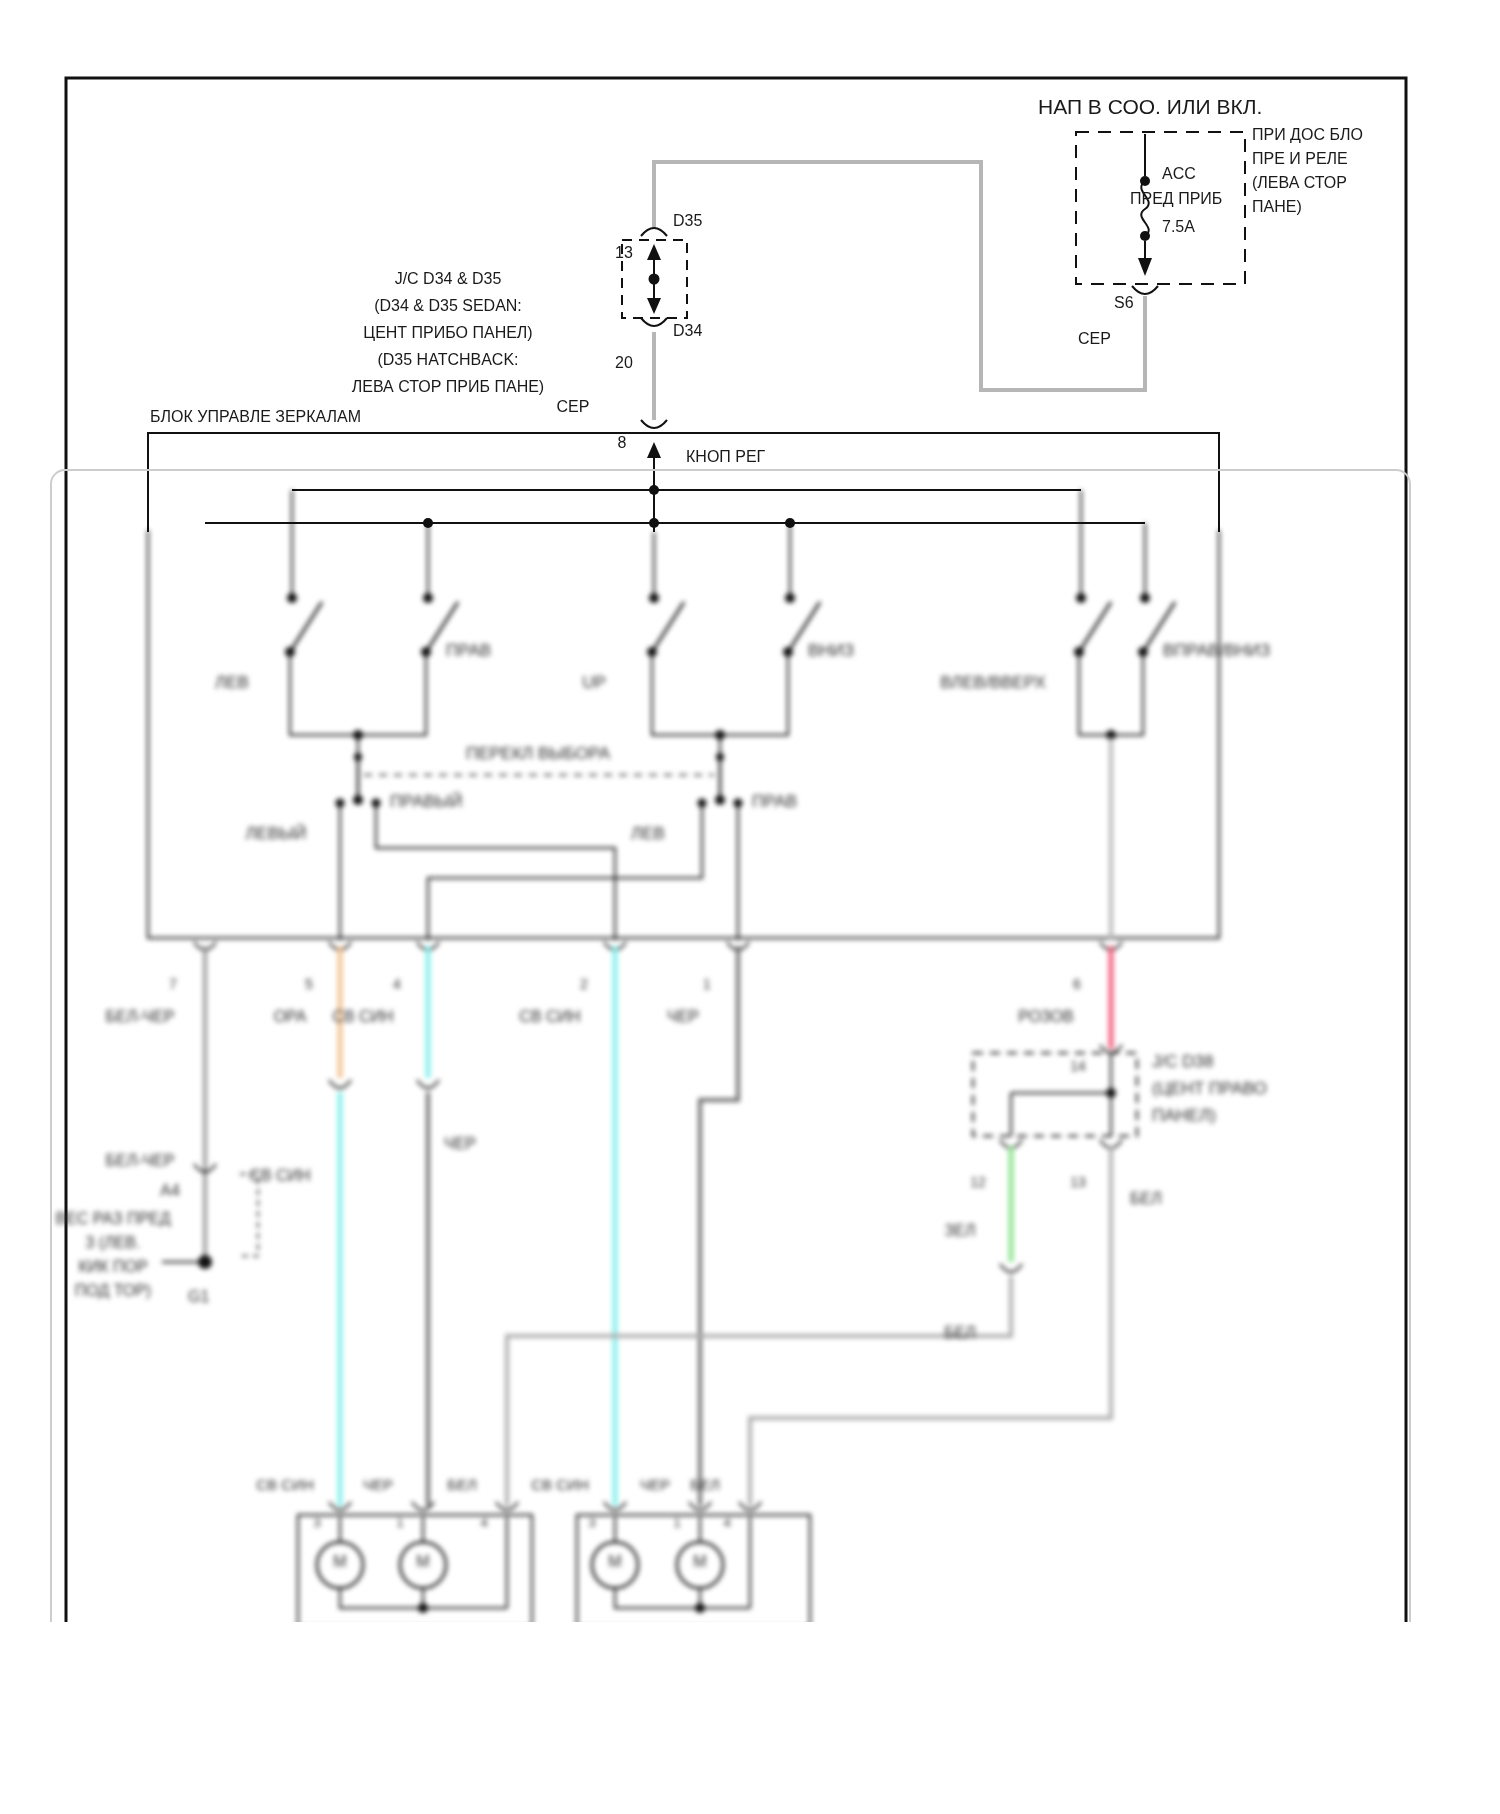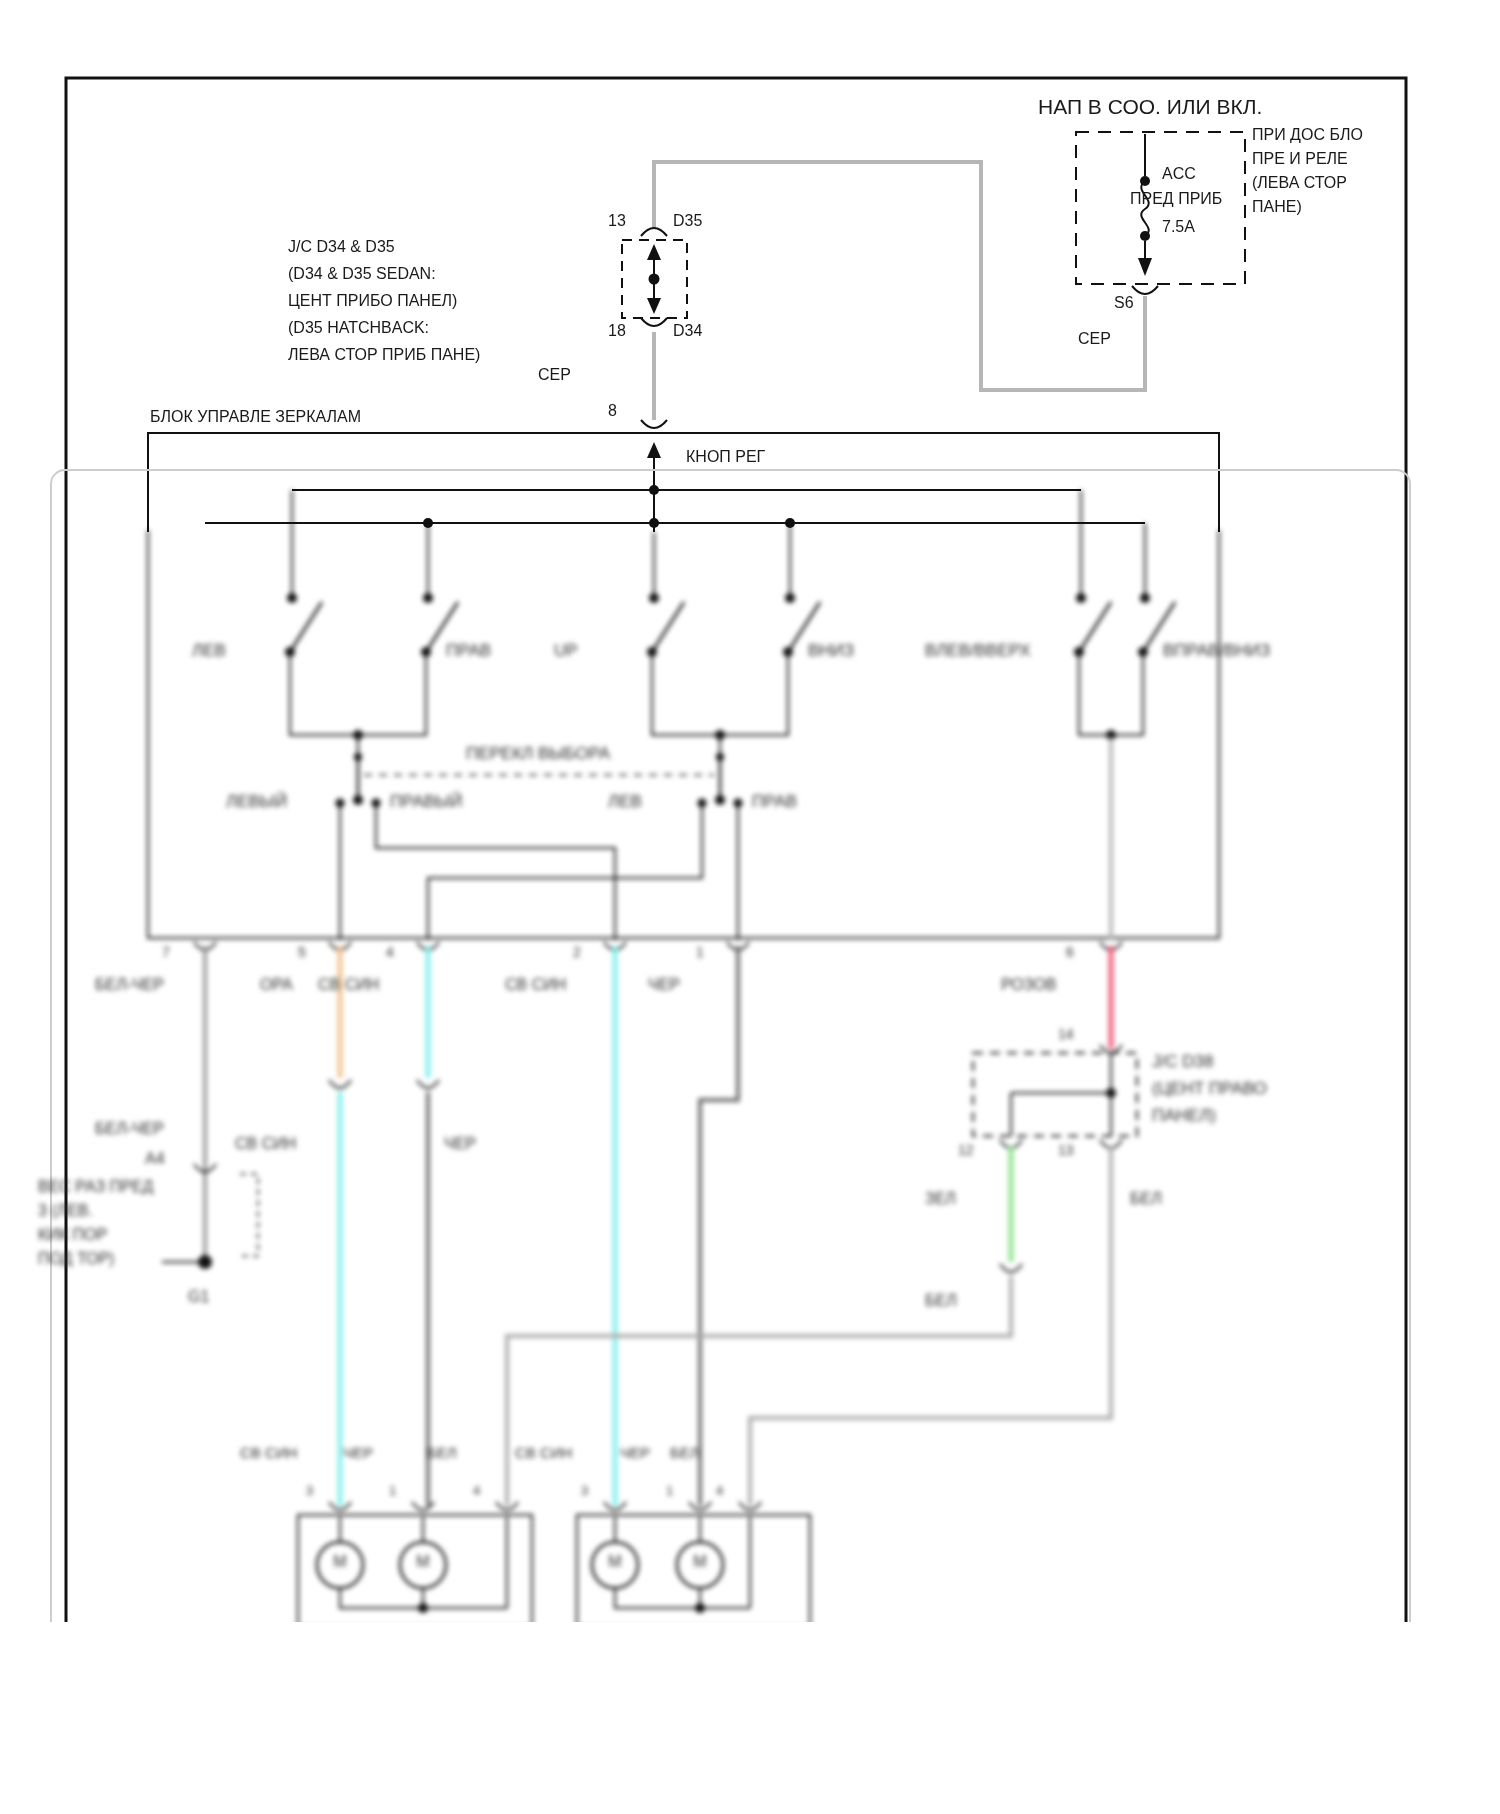--- a/index.html
+++ b/index.html
@@ -5,21 +5,21 @@
   html,body { margin:0; padding:0; background:#ffffff; }
   #stage {
     position:relative; width:1500px; height:1622px; background:#ffffff;
     font-family:"Liberation Sans", sans-serif; color:#1a1a1a; overflow:hidden;
   }
   #wires { position:absolute; left:0; top:0; }
   .lbl { position:absolute; white-space:nowrap; line-height:1.15; }
   .s14 { font-size:14px; } .s13 { font-size:13px; } .s15 { font-size:15px; }
   .s16 { font-size:16px; } .s17 { font-size:17px; }
   .s20 { font-size:16px; } .s21 { font-size:21px; }
-  .ra { text-align:left; }
+  .ra { text-align:center;margin-top:32px; }
   .ca { text-align:center; }
   .bl { filter: blur(2.5px); color:#2e2e2e; }
   #gblur { filter: blur(2.6px); }
   .wm { color:#9a9a9a; letter-spacing:1px; }
 </style>
 </head>
 <body>
 
 <div id="stage">
 
@@ -204,21 +204,21 @@
   <div class="lbl s20" style="left:1097px; top:294px;margin-left:17px;">S6</div>
   <div class="lbl s20" style="left:1078px; top:330px;">СЕР</div>
 
   <div class="lbl s20 ra" style="left:608px; top:212px; width:32px;">13</div>
   <div class="lbl s20" style="left:673px; top:212px;">D35</div>
   <div class="lbl s20 ra" style="left:288px; top:238px; width:320px;">J/C D34 &amp; D35</div>
   <div class="lbl s20 ra" style="left:288px; top:265px; width:320px;">(D34 &amp; D35 SEDAN:</div>
   <div class="lbl s20 ra" style="left:288px; top:292px; width:320px;">ЦЕНТ ПРИБО ПАНЕЛ)</div>
   <div class="lbl s20 ra" style="left:288px; top:319px; width:320px;">(D35 HATCHBACK:</div>
   <div class="lbl s20 ra" style="left:288px; top:346px; width:320px;">ЛЕВА СТОР ПРИБ ПАНЕ)</div>
-  <div class="lbl s20 ra" style="left:608px; top:322px; width:32px;">18</div>
+  <div class="lbl s20 ra" style="left:608px; top:322px; width:32px;">20</div>
   <div class="lbl s20" style="left:673px; top:322px;">D34</div>
   <div class="lbl s20 ra" style="left:538px; top:366px; width:70px;">СЕР</div>
   <div class="lbl s20 ra" style="left:608px; top:402px; width:28px;">8</div>
 
   <div class="lbl s20" style="left:150px; top:408px;">БЛОК УПРАВЛЕ ЗЕРКАЛАМ</div>
   <div class="lbl s20" style="left:678px; top:448px;margin-left:8px;">КНОП РЕГ</div>
 
   <div class="lbl s17 bl ra" style="left:192px; top:641px; width:80px;">ЛЕВ</div>
   <div class="lbl s17 bl" style="left:446px; top:641px;">ПРАВ</div>
   <div class="lbl s17 bl ra" style="left:554px; top:641px; width:80px;">UP</div>

